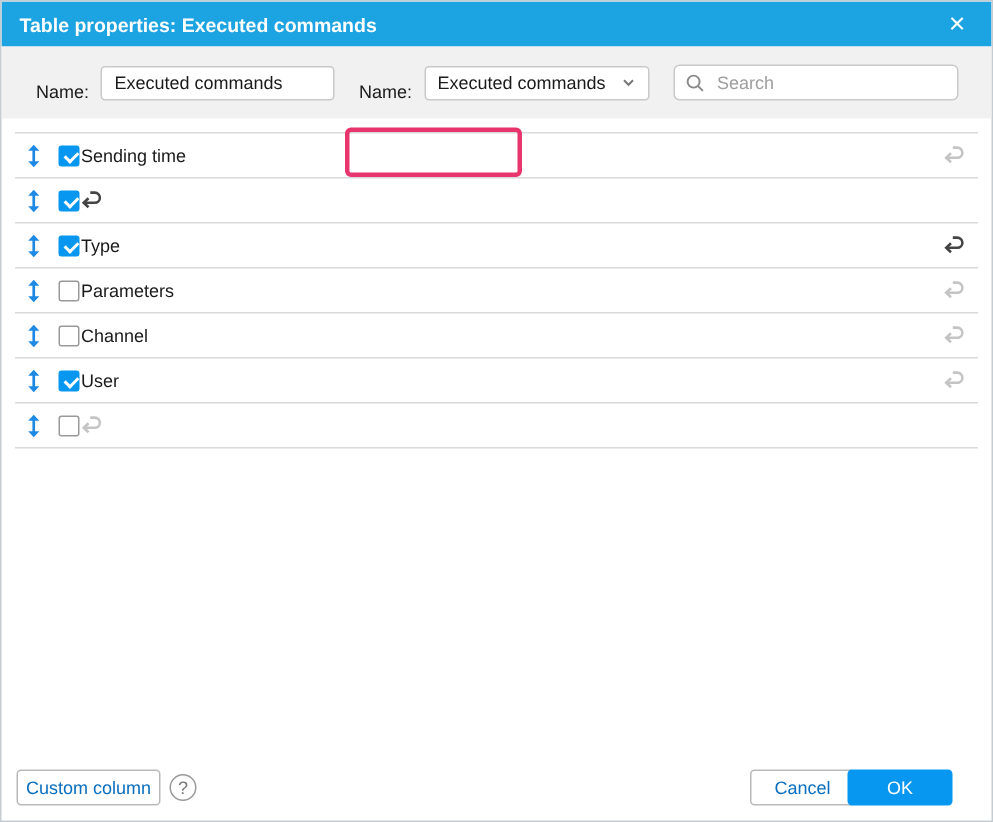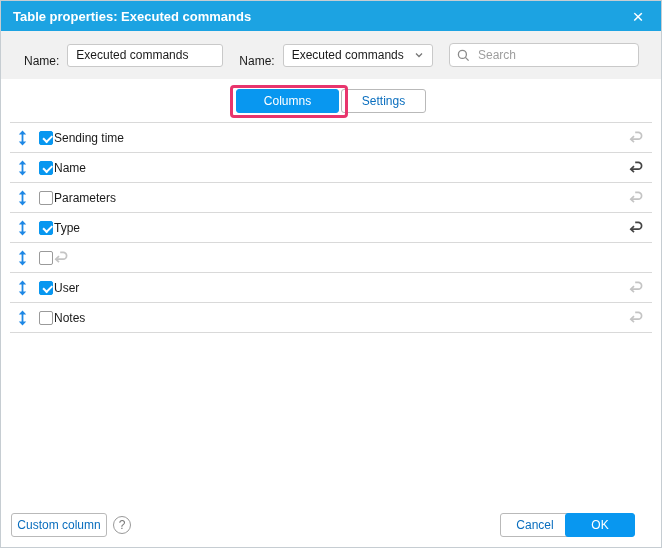--- a/index.html
+++ b/index.html
@@ -140,24 +140,20 @@
     </div>
     <div class="search-box">
       <svg width="13" height="13" viewBox="0 0 13 13">
         <circle cx="5.4" cy="5.4" r="4" fill="none" stroke="#8a8a8a" stroke-width="1.3"></circle>
         <line x1="8.4" y1="8.4" x2="11.6" y2="11.6" stroke="#8a8a8a" stroke-width="1.3"></line>
       </svg>
       <input type="text" placeholder="Search" style="">
     </div>
   </div>
 
-  <div class="tabs">
-    <div class="tab active">Columns</div>
-    <div class="tab inactive">Settings</div>
-  </div>
   <div class="annotation"></div>
 
   <div class="column-list">
     <div class="row">
       <span class="drag-handle">
         <svg width="9" height="16" viewBox="0 0 9 16">
           <line x1="4.5" y1="3.5" x2="4.5" y2="12.5" stroke="var(--drag_blue)" stroke-width="1.8"></line>
           <path d="M0.8 4.5 L4.5 0.5 L8.2 4.5 Z" fill="var(--drag_blue)"></path>
           <path d="M0.8 11.5 L4.5 15.5 L8.2 11.5 Z" fill="var(--drag_blue)"></path>
         </svg>
@@ -175,21 +171,38 @@
 
     <div class="row">
       <span class="drag-handle">
         <svg width="9" height="16" viewBox="0 0 9 16">
           <line x1="4.5" y1="3.5" x2="4.5" y2="12.5" stroke="var(--drag_blue)" stroke-width="1.8"></line>
           <path d="M0.8 4.5 L4.5 0.5 L8.2 4.5 Z" fill="var(--drag_blue)"></path>
           <path d="M0.8 11.5 L4.5 15.5 L8.2 11.5 Z" fill="var(--drag_blue)"></path>
         </svg>
       </span>
       <span class="checkbox checked"></span>
-      <span class="row-label">Name</span>
+      <span class="undo-btn enabled">
+        <svg width="15" height="13" viewBox="0 0 15 13">
+          <path d="M5 5.2 L1.8 8.2 L5 11.2" fill="none" stroke-width="1.7"></path>
+          <path d="M1.8 8.2 H9.2 A3.4 3.4 0 0 0 9.2 1.4 H6.2" fill="none" stroke-width="1.7"></path>
+        </svg>
+      </span>
+    </div>
+
+    <div class="row">
+      <span class="drag-handle">
+        <svg width="9" height="16" viewBox="0 0 9 16">
+          <line x1="4.5" y1="3.5" x2="4.5" y2="12.5" stroke="var(--drag_blue)" stroke-width="1.8"></line>
+          <path d="M0.8 4.5 L4.5 0.5 L8.2 4.5 Z" fill="var(--drag_blue)"></path>
+          <path d="M0.8 11.5 L4.5 15.5 L8.2 11.5 Z" fill="var(--drag_blue)"></path>
+        </svg>
+      </span>
+      <span class="checkbox checked"></span>
+      <span class="row-label">Type</span>
       <span class="undo-btn enabled">
         <svg width="15" height="13" viewBox="0 0 15 13">
           <path d="M5 5.2 L1.8 8.2 L5 11.2" fill="none" stroke-width="1.7"></path>
           <path d="M1.8 8.2 H9.2 A3.4 3.4 0 0 0 9.2 1.4 H6.2" fill="none" stroke-width="1.7"></path>
         </svg>
       </span>
     </div>
 
     <div class="row">
       <span class="drag-handle">
@@ -202,48 +215,31 @@
       <span class="checkbox"></span>
       <span class="row-label">Parameters</span>
       <span class="undo-btn">
         <svg width="15" height="13" viewBox="0 0 15 13">
           <path d="M5 5.2 L1.8 8.2 L5 11.2" fill="none" stroke-width="1.7"></path>
           <path d="M1.8 8.2 H9.2 A3.4 3.4 0 0 0 9.2 1.4 H6.2" fill="none" stroke-width="1.7"></path>
         </svg>
       </span>
     </div>
 
-    <div class="row">
-      <span class="drag-handle">
-        <svg width="9" height="16" viewBox="0 0 9 16">
-          <line x1="4.5" y1="3.5" x2="4.5" y2="12.5" stroke="var(--drag_blue)" stroke-width="1.8"></line>
-          <path d="M0.8 4.5 L4.5 0.5 L8.2 4.5 Z" fill="var(--drag_blue)"></path>
-          <path d="M0.8 11.5 L4.5 15.5 L8.2 11.5 Z" fill="var(--drag_blue)"></path>
-        </svg>
-      </span>
-      <span class="checkbox checked"></span>
-      <span class="row-label">Type</span>
-      <span class="undo-btn enabled">
-        <svg width="15" height="13" viewBox="0 0 15 13">
-          <path d="M5 5.2 L1.8 8.2 L5 11.2" fill="none" stroke-width="1.7"></path>
-          <path d="M1.8 8.2 H9.2 A3.4 3.4 0 0 0 9.2 1.4 H6.2" fill="none" stroke-width="1.7"></path>
-        </svg>
-      </span>
-    </div>
-
 
     <div class="row">
       <span class="drag-handle">
         <svg width="9" height="16" viewBox="0 0 9 16">
           <line x1="4.5" y1="3.5" x2="4.5" y2="12.5" stroke="var(--drag_blue)" stroke-width="1.8"></line>
           <path d="M0.8 4.5 L4.5 0.5 L8.2 4.5 Z" fill="var(--drag_blue)"></path>
           <path d="M0.8 11.5 L4.5 15.5 L8.2 11.5 Z" fill="var(--drag_blue)"></path>
         </svg>
       </span>
       <span class="checkbox"></span>
+      <span class="row-label">Channel</span>
       <span class="undo-btn">
         <svg width="15" height="13" viewBox="0 0 15 13">
           <path d="M5 5.2 L1.8 8.2 L5 11.2" fill="none" stroke-width="1.7"></path>
           <path d="M1.8 8.2 H9.2 A3.4 3.4 0 0 0 9.2 1.4 H6.2" fill="none" stroke-width="1.7"></path>
         </svg>
       </span>
     </div>
 
     <div class="row">
       <span class="drag-handle">
@@ -265,21 +261,20 @@
 
     <div class="row">
       <span class="drag-handle">
         <svg width="9" height="16" viewBox="0 0 9 16">
           <line x1="4.5" y1="3.5" x2="4.5" y2="12.5" stroke="var(--drag_blue)" stroke-width="1.8"></line>
           <path d="M0.8 4.5 L4.5 0.5 L8.2 4.5 Z" fill="var(--drag_blue)"></path>
           <path d="M0.8 11.5 L4.5 15.5 L8.2 11.5 Z" fill="var(--drag_blue)"></path>
         </svg>
       </span>
       <span class="checkbox"></span>
-      <span class="row-label">Notes</span>
       <span class="undo-btn">
         <svg width="15" height="13" viewBox="0 0 15 13">
           <path d="M5 5.2 L1.8 8.2 L5 11.2" fill="none" stroke-width="1.7"></path>
           <path d="M1.8 8.2 H9.2 A3.4 3.4 0 0 0 9.2 1.4 H6.2" fill="none" stroke-width="1.7"></path>
         </svg>
       </span>
     </div>
   </div>
 
   <div class="btn secondary custom-column-btn">Custom column</div>

